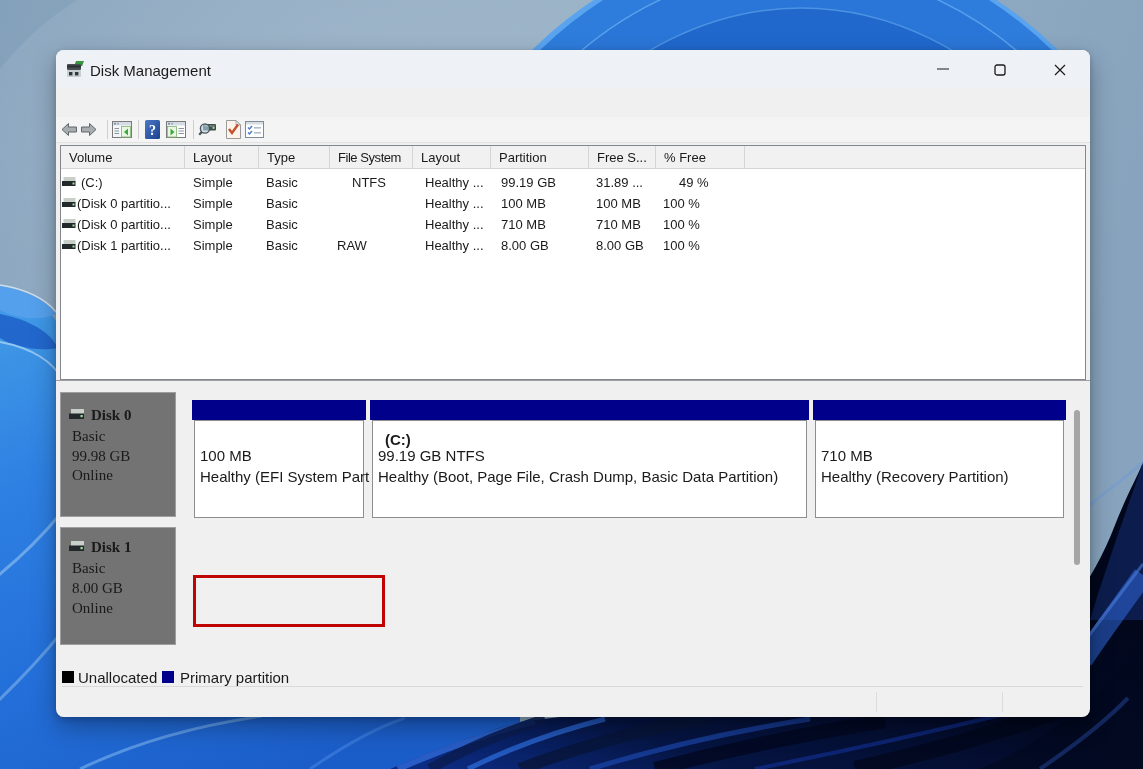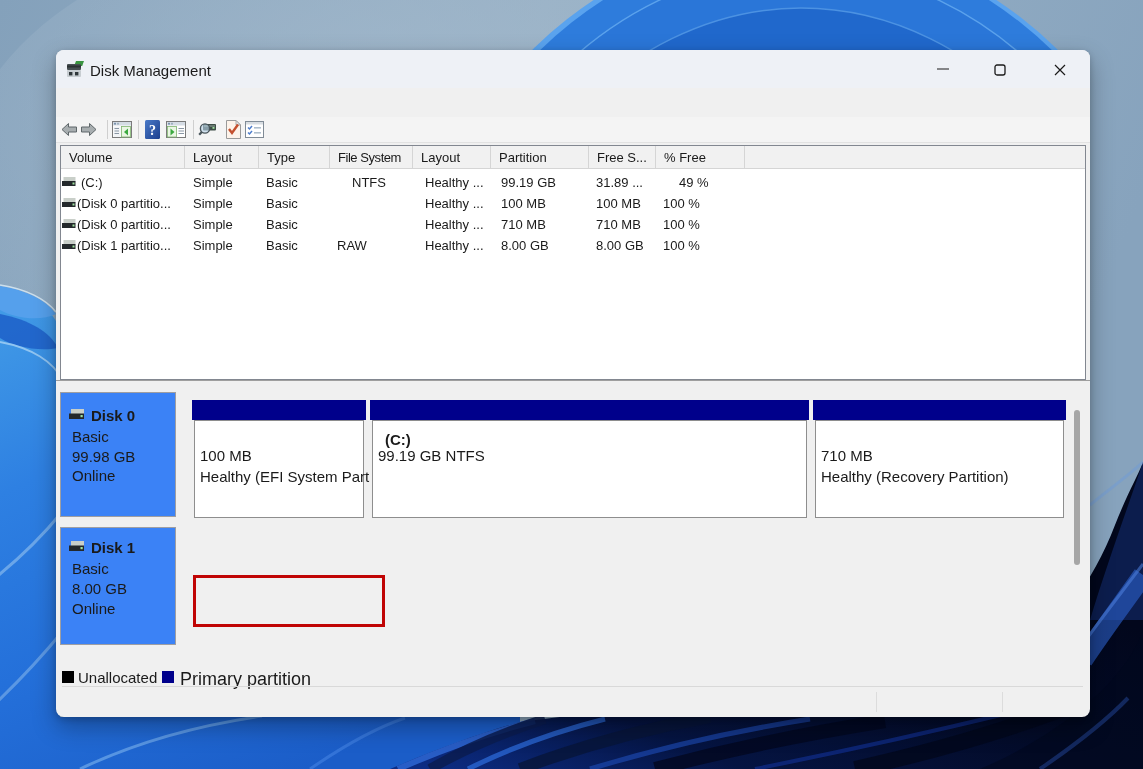--- a/index.html
+++ b/index.html
@@ -19,21 +19,21 @@
 #toolbar { position:absolute; left:0; top:67px; width:100%; height:26px; background:#f4f4f4; border-bottom:1px solid #e2e2e2; }
 .tsep { position:absolute; top:3px; width:1px; height:19px; background:#cfcfcf; }
 #listview { position:absolute; left:4px; top:95px; width:1026px; height:235px; background:#fff; border:1px solid #828790; font-size:13px; color:#1a1a1a; }
 #lvheader { position:absolute; left:0; top:0; width:100%; height:23px; background:#f1f1f1; border-bottom:1px solid #d5d5d5; }
 .hcell { position:absolute; top:0; height:23px; line-height:23px; padding-left:8px; border-right:1px solid #d5d5d5; white-space:nowrap; overflow:hidden; }
 .lvrow { position:absolute; left:0; width:100%; height:21px; line-height:21px; white-space:nowrap; }
 .lvrow span { position:absolute; top:0; }
 .dicon { position:absolute; width:15px; height:11px; }
 #divider { position:absolute; left:0; top:330px; width:100%; height:6px; background:#f0f0f0; border-top:1px solid #9e9e9e; }
 #gfx { position:absolute; left:0; top:336px; width:100%; height:282px; background:#f0f0f0; font-size:15px; color:#1a1a1a; }
-.dlabel { position:absolute; left:4px; width:116px; background:#3b82f6; border:1px solid #9e9ea2; }
+.dlabel { position:absolute; left:4px; width:116px; background:#737373; border:1px solid #9e9ea2;font-family:Liberation Serif, serif; }
 .dlabel .t { position:absolute; left:11px; white-space:nowrap; }
 .part { position:absolute; }
 .pbar { position:absolute; left:0; top:0; right:0; height:20px; background:#00008b; }
 .pbody { position:absolute; left:2px; right:2px; top:20px; bottom:0; background:#fff; border:1px solid #8e8e8e; }
 .ptext { position:absolute; white-space:nowrap; }
 #redbox { position:absolute; left:137px; top:525px; width:192px; height:52px; border:3px solid #c00404; }
 .lsq { position:absolute; width:12px; height:12px; border:1px solid #666; }
 #statusline { position:absolute; left:6px; top:636px; width:1021px; height:1px; background:#d9d9d9; }
 .ssep { position:absolute; top:642px; width:1px; height:20px; background:#dcdcdc; }
 </style>
@@ -277,20 +277,21 @@
       <div class="pbar"></div>
         <div class="pbody"></div>
       <div class="ptext" style="left:8px;top:47px">100 MB</div>
       <div class="ptext" style="left:8px;top:68px">Healthy (EFI System Part</div>
     </div>
     <div class="part" style="left:314px;top:14px;width:439px;height:118px">
       <div class="pbar"></div>
         <div class="pbody"></div>
       <div class="ptext" style="left:15px;top:31px;font-weight:bold">(C:)</div>
       <div class="ptext" style="left:8px;top:47px">99.19 GB NTFS</div>
+      <div class="ptext" style="left:8px;top:68px">Healthy (Boot, Page File, Crash Dump, Basic Data Partition)</div>
     </div>
     <div class="part" style="left:757px;top:14px;width:253px;height:118px">
       <div class="pbar"></div>
         <div class="pbody"></div>
       <div class="ptext" style="left:8px;top:47px">710 MB</div>
       <div class="ptext" style="left:8px;top:68px">Healthy (Recovery Partition)</div>
     </div>
 
     <div class="dlabel" style="top:141px;height:118px">
       <svg class="abs" style="left:8px;top:13px" width="17" height="12" viewBox="0 0 17 12">
@@ -302,19 +303,19 @@
       <div class="t" style="top:32px">Basic</div>
       <div class="t" style="top:52px">8.00 GB</div>
       <div class="t" style="top:72px">Online</div>
     </div>
 
     <div class="abs" style="left:1018px;top:24px;width:6px;height:155px;background:#a6a6a6;border-radius:3px"></div>
 
     <div class="lsq" style="left:6px;top:285px;background:#000;border-color:#000"></div>
     <div class="abs" style="left:22px;top:283px;font-size:15px">Unallocated</div>
     <div class="lsq" style="left:106px;top:285px;background:#00008b;border-color:#00008b"></div>
-    <div class="abs" style="left:124px;top:283px;font-size:18px">Primary partition</div>
+    <div class="abs" style="left:124px;top:283px;font-size:15px">Primary partition</div>
   </div>
   <div id="redbox"></div>
   <div id="statusline"></div>
   <div class="ssep" style="left:820px"></div>
   <div class="ssep" style="left:946px"></div>
 </div>
 
 </body></html>

